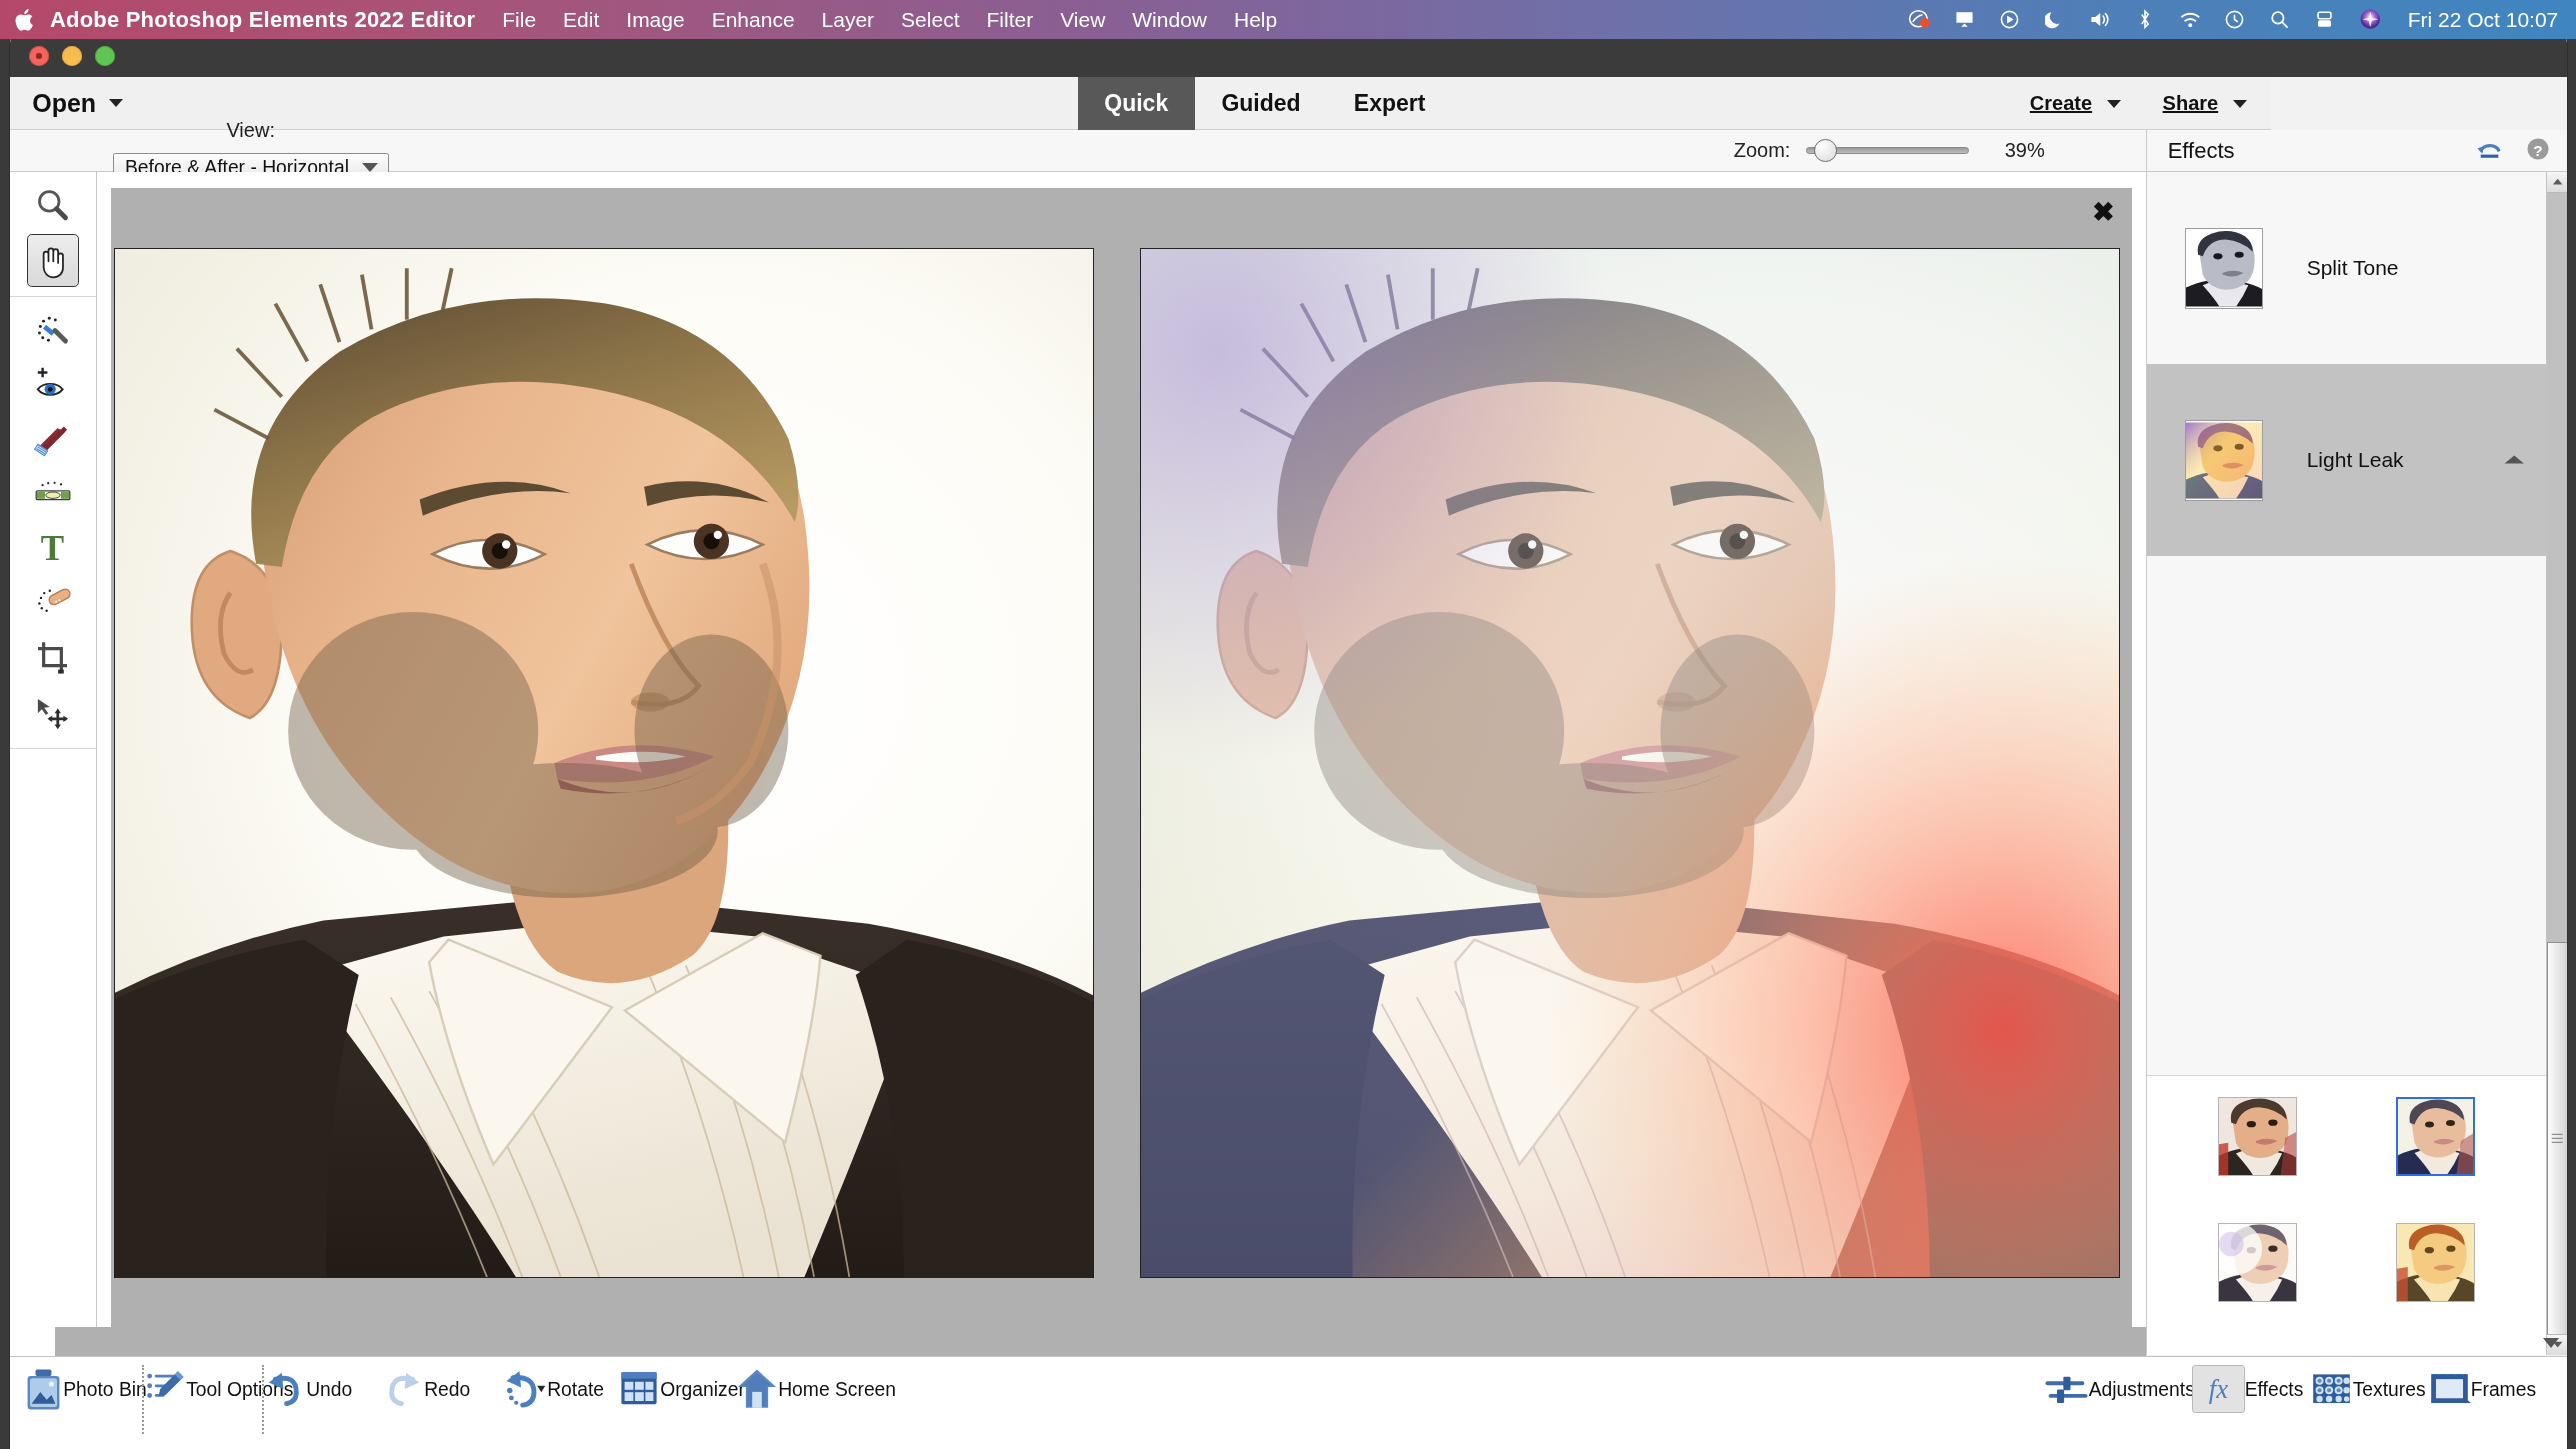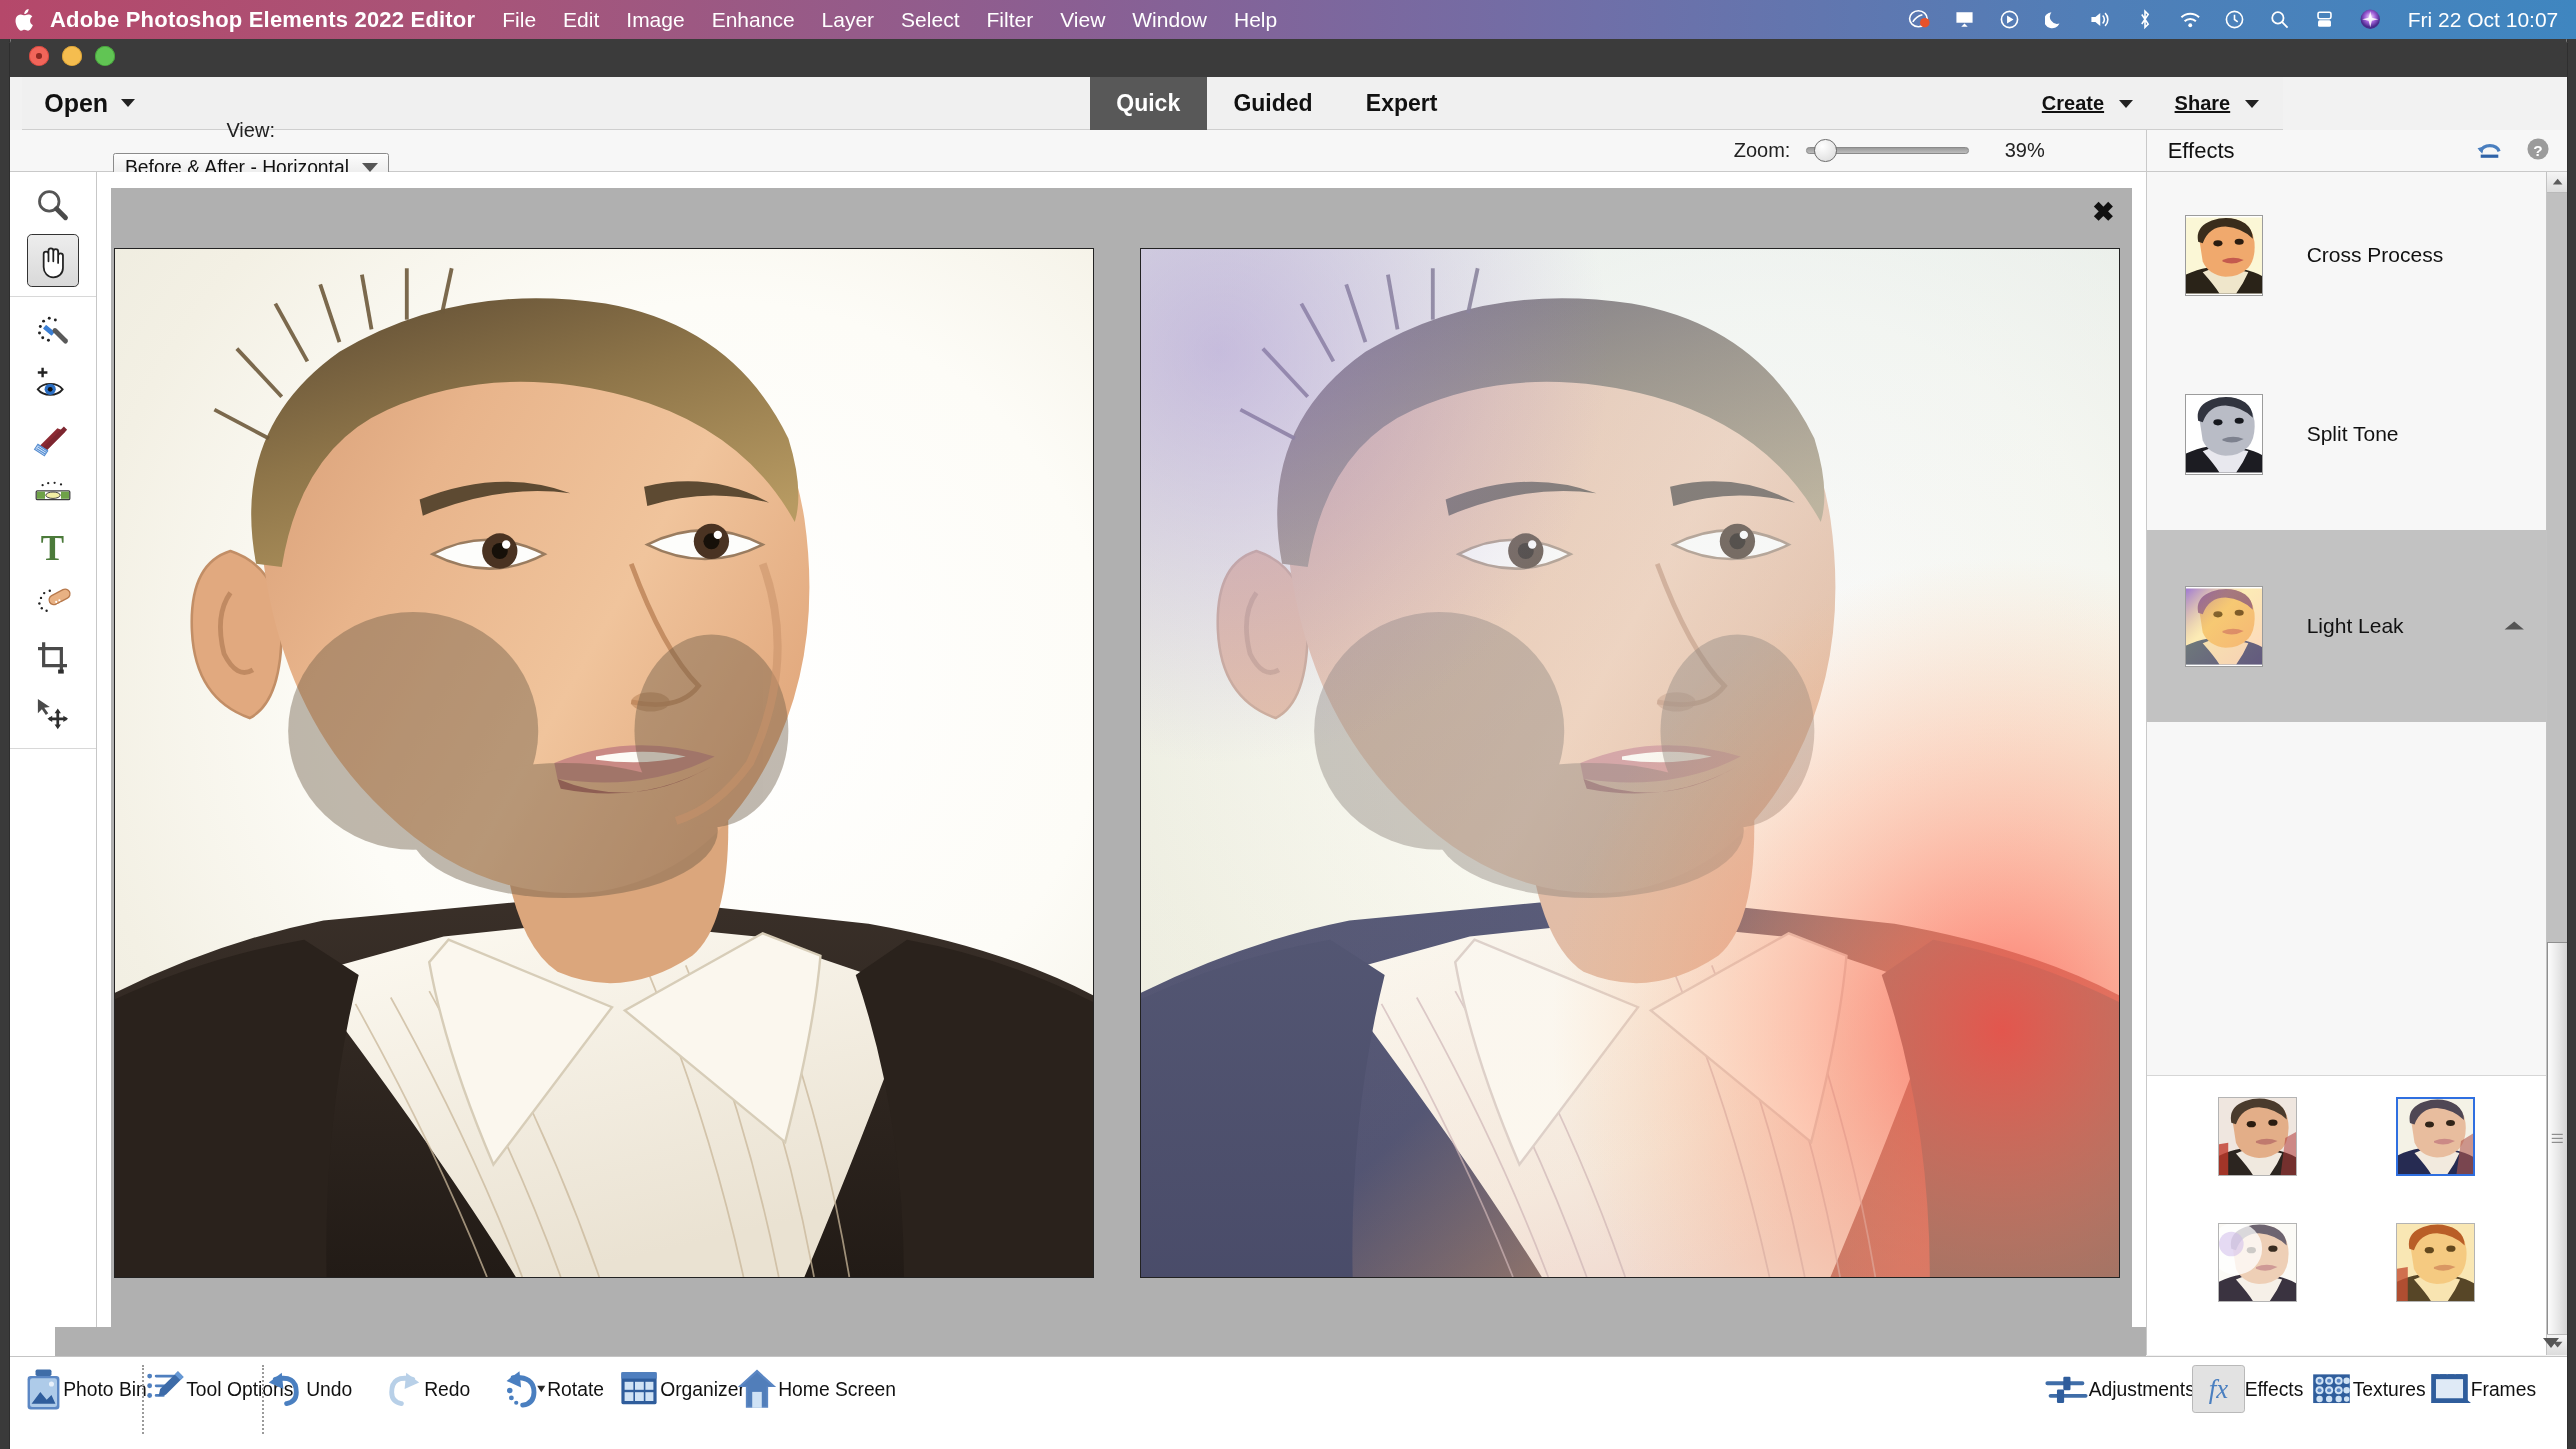--- a/index.html
+++ b/index.html
@@ -51,21 +51,21 @@
   .tl.red { background: #f1655a; box-shadow: inset 0 0 0 0.8px #d2443c; }
   .tl.red::after { content:""; display:block; width:5.6px;height:5.6px;border-radius:50%;background:#8f2a23;margin:7.2px auto;}
   .tl.yellow { background: #f5bd4f; box-shadow: inset 0 0 0 0.8px #d9a032; }
   .tl.green { background: #61c554; box-shadow: inset 0 0 0 0.8px #45a139; }
 
   
   #modebar {
     position:absolute; top:42px; left:0; width: 2261px; height: 53px;
     background: #f0f0f0;
     border-bottom: 0.8px solid #cfcfcf;
-    display:flex; align-items:center;margin-left:12px;
+    display:flex; align-items:center;
   }
   #openbtn { margin-left: 22.5px; display:flex; align-items:center; gap: 13px; cursor: default;}
   #openbtn .lbl { font-size: 25px; font-weight: bold; color:#111; }
   .caret { width:0;height:0;border-left:7.2px solid transparent;border-right:7.2px solid transparent;border-top:8.9px solid #222; }
   #modetabs { position:absolute; left: 1068px; top:0; height: 53px; display:flex; }
   .mtab {
     height: 53px; padding: 0 26.6px; display:flex; align-items:center; justify-content:center;
     font-size: 23px; font-weight: bold; color:#111; cursor:default;
   }
   .mtab.active { background: #585858; color:#ffffff; }
@@ -671,35 +671,20 @@
             <rect x="0" y="0" width="610" height="640" fill="url(#leak)"></rect>
           </svg>
         </div>
       </div>
     </div>
   </div>
 
   <div id="fxpanel">
     <div class="fxlist">
 
-      <div class="fxrow" style="height:166px;">
-        <div class="fxthumb">
-          <svg viewBox="0 0 100 100" style="width:100%;height:100%">
-            <rect width="100" height="100" fill="#fbf7d6"></rect>
-            <path d="M-2 100 L-2 76 Q14 68 28 66 L52 62 L76 68 Q92 72 102 78 L102 100 Z" fill="#2a2318"></path>
-            <path d="M22 72 Q38 90 44 100 L66 100 Q76 86 82 72 L58 66 L42 64 Z" fill="#efe6cb"></path>
-            <path d="M18 32 Q18 12 36 5 Q58 -3 74 6 Q88 14 90 32 Q92 54 82 66 Q70 78 52 78 Q30 76 22 58 Z" fill="#f0a96d"></path>
-            <path d="M16 32 Q12 12 34 4 Q58 -4 78 8 Q88 16 88 28 Q74 14 52 12 Q30 12 22 34 Z" fill="#3a2d1c"></path>
-            <ellipse cx="42" cy="34" rx="6" ry="4" fill="#2a1c10"></ellipse>
-              <ellipse cx="70" cy="32" rx="6" ry="4" fill="#2a1c10"></ellipse>
-            <path d="M48 56 Q62 50 76 56 Q62 64 48 58 Z" fill="#c45a4e"></path>
-          </svg>
-        </div>
-        <span class="fxname">Cross Process</span>
-      </div>
 
       <div class="fxrow">
         <div class="fxthumb">
           <svg viewBox="0 0 100 100" style="width:100%;height:100%">
             <rect width="100" height="100" fill="#ffffff"></rect>
             <path d="M-2 100 L-2 76 Q14 68 28 66 L52 62 L76 68 Q92 72 102 78 L102 100 Z" fill="#1c1c22"></path>
             <path d="M22 72 Q38 90 44 100 L66 100 Q76 86 82 72 L58 66 L42 64 Z" fill="#e8e8ee"></path>
             <path d="M18 32 Q18 12 36 5 Q58 -3 74 6 Q88 14 90 32 Q92 54 82 66 Q70 78 52 78 Q30 76 22 58 Z" fill="#b9bcc6"></path>
             <path d="M16 32 Q12 12 34 4 Q58 -4 78 8 Q88 16 88 28 Q74 14 52 12 Q30 12 22 34 Z" fill="#31343f"></path>
             <ellipse cx="42" cy="34" rx="6" ry="4" fill="#16181e"></ellipse>

